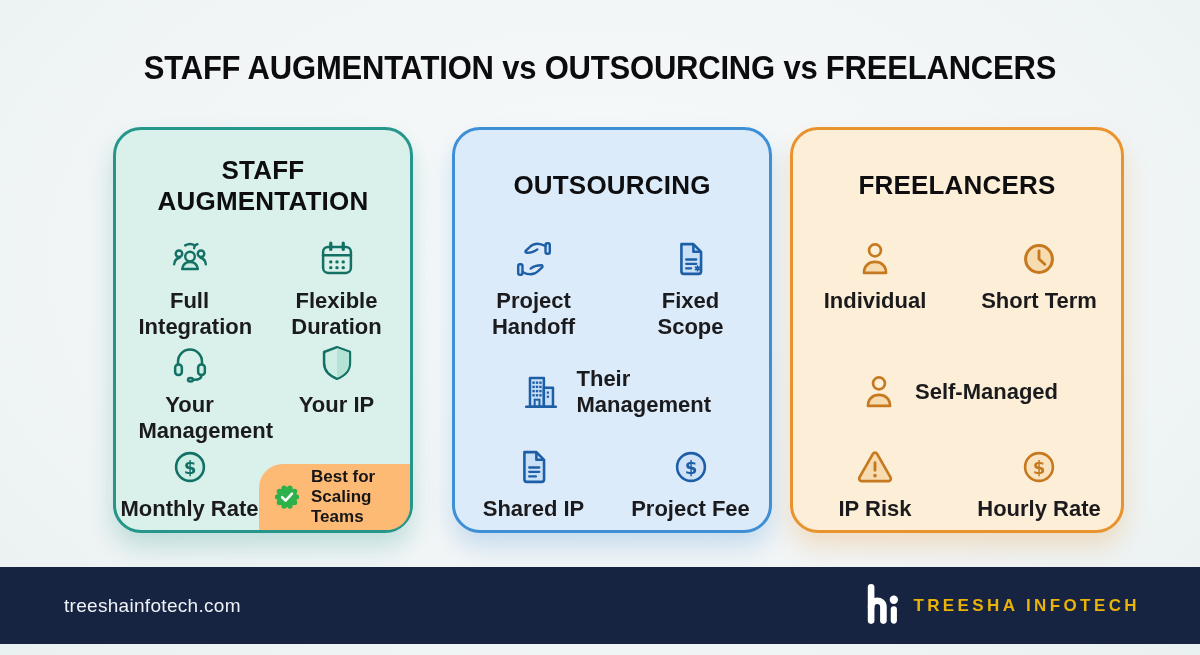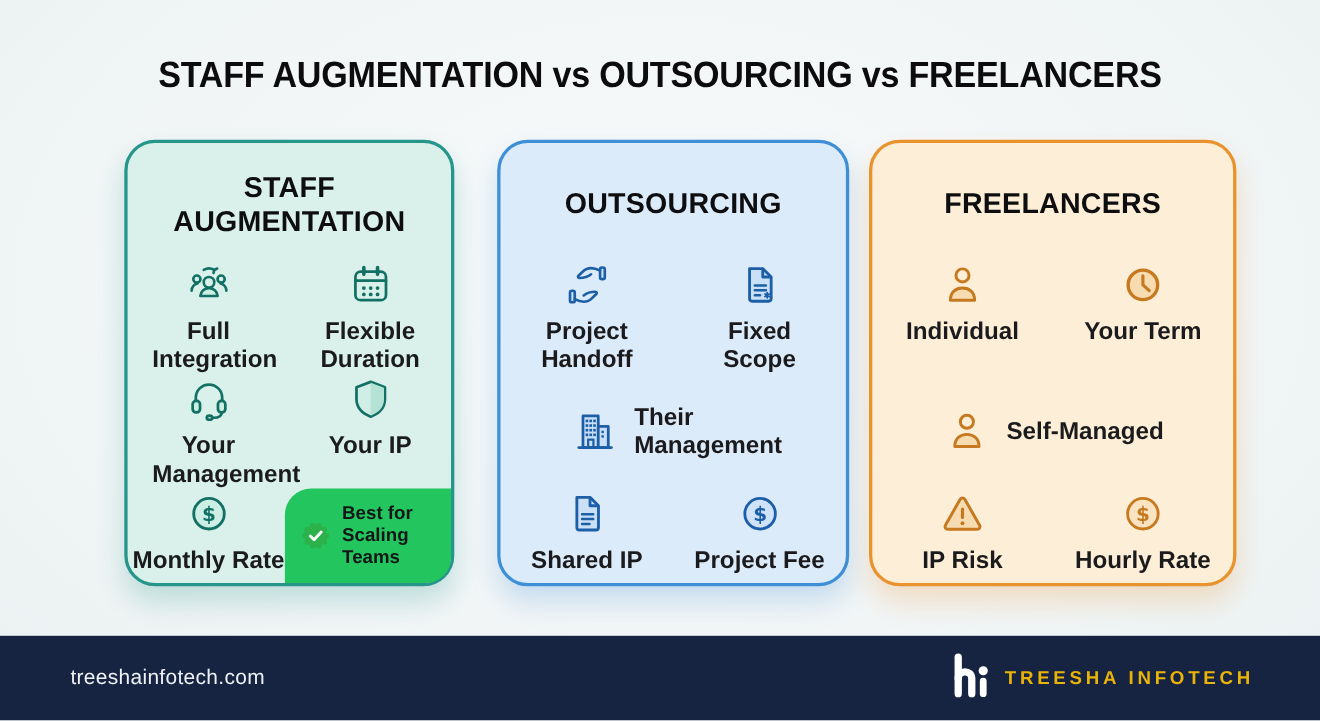--- a/index.html
+++ b/index.html
@@ -31,29 +31,29 @@
   }
   .feat{display:flex;flex-direction:column;align-items:center;gap:6px;text-align:center;}
   .feat .icon{width:46px;height:46px;flex:0 0 auto;}
   .feat .icon svg{width:100%;height:100%;display:block;}
   .feat-label{font-size:22px;font-weight:600;color:#1b1b1d;line-height:1.18;max-width:102px;}
   .lbl-wide{max-width:150px;white-space:nowrap;}
   .feat-wide{grid-column:1 / span 2;flex-direction:row;justify-content:center;align-items:center;gap:13px;text-align:left;}
   .feat-wide .feat-label{max-width:130px;}
   .feat-wide .lbl-wide{max-width:none;}
   .best-panel{
-    position:absolute;right:0;bottom:0;width:151px;height:86px;
-    background:#22c55e;border-radius:24px 0 23px 0;
+    position:absolute;right:0;bottom:0;width:151px;height:66px;
+    background:#fdba74;border-radius:24px 0 23px 0;
     display:flex;align-items:center;gap:6px;padding:0 6px 0 10px;box-sizing:border-box;
   }
   .best-panel .icon{width:36px;height:36px;flex:0 0 auto;}
   .best-panel .icon svg{width:100%;height:100%;display:block;}
   .best-label{font-size:17px;font-weight:700;color:#151517;line-height:1.18;}
   .footer{
-    position:absolute;left:0;right:0;bottom:0;height:77px;background:#172441;
+    position:absolute;left:0;right:0;bottom:11px;height:77px;background:#172441;
     display:flex;align-items:center;justify-content:space-between;padding:0 60px 0 64px;box-sizing:border-box;
   }
   .website{color:#eef2f7;font-size:19px;font-weight:500;letter-spacing:.3px;}
   .brand{display:flex;align-items:center;gap:13px;}
   .brand-text{color:#eab308;font-size:17px;font-weight:700;letter-spacing:3.4px;}
 </style>
 </head>
 <body>
 
 <h1 class="main-title">STAFF AUGMENTATION vs OUTSOURCING vs FREELANCERS</h1>
@@ -265,21 +265,21 @@
       <span class="feat-label lbl-wide">Individual</span>
     </div>
 
     <div class="feat">
       <span class="icon">
         <svg viewBox="0 0 48 48" fill="none">
           <circle cx="24" cy="24" r="14" fill="#f7dcb1" stroke="#c6791f" stroke-width="3.2"></circle>
           <path d="M24 15.5V24l6 5.5" stroke="#c6791f" stroke-width="3" stroke-linecap="round" stroke-linejoin="round"></path>
         </svg>
       </span>
-      <span class="feat-label lbl-wide">Your Term</span>
+      <span class="feat-label lbl-wide">Short Term</span>
     </div>
 
     <div class="feat feat-wide">
       <span class="icon">
         <svg viewBox="0 0 48 48" fill="none">
           <circle cx="24" cy="15" r="6.2" stroke="#c6791f" stroke-width="2.8"></circle>
           <path d="M12.5 38.5c0-7.5 5-11.5 11.5-11.5s11.5 4 11.5 11.5z" fill="#f7dcb1" stroke="#c6791f" stroke-width="2.8" stroke-linejoin="round"></path>
         </svg>
       </span>
       <span class="feat-label lbl-wide">Self-Managed</span>

